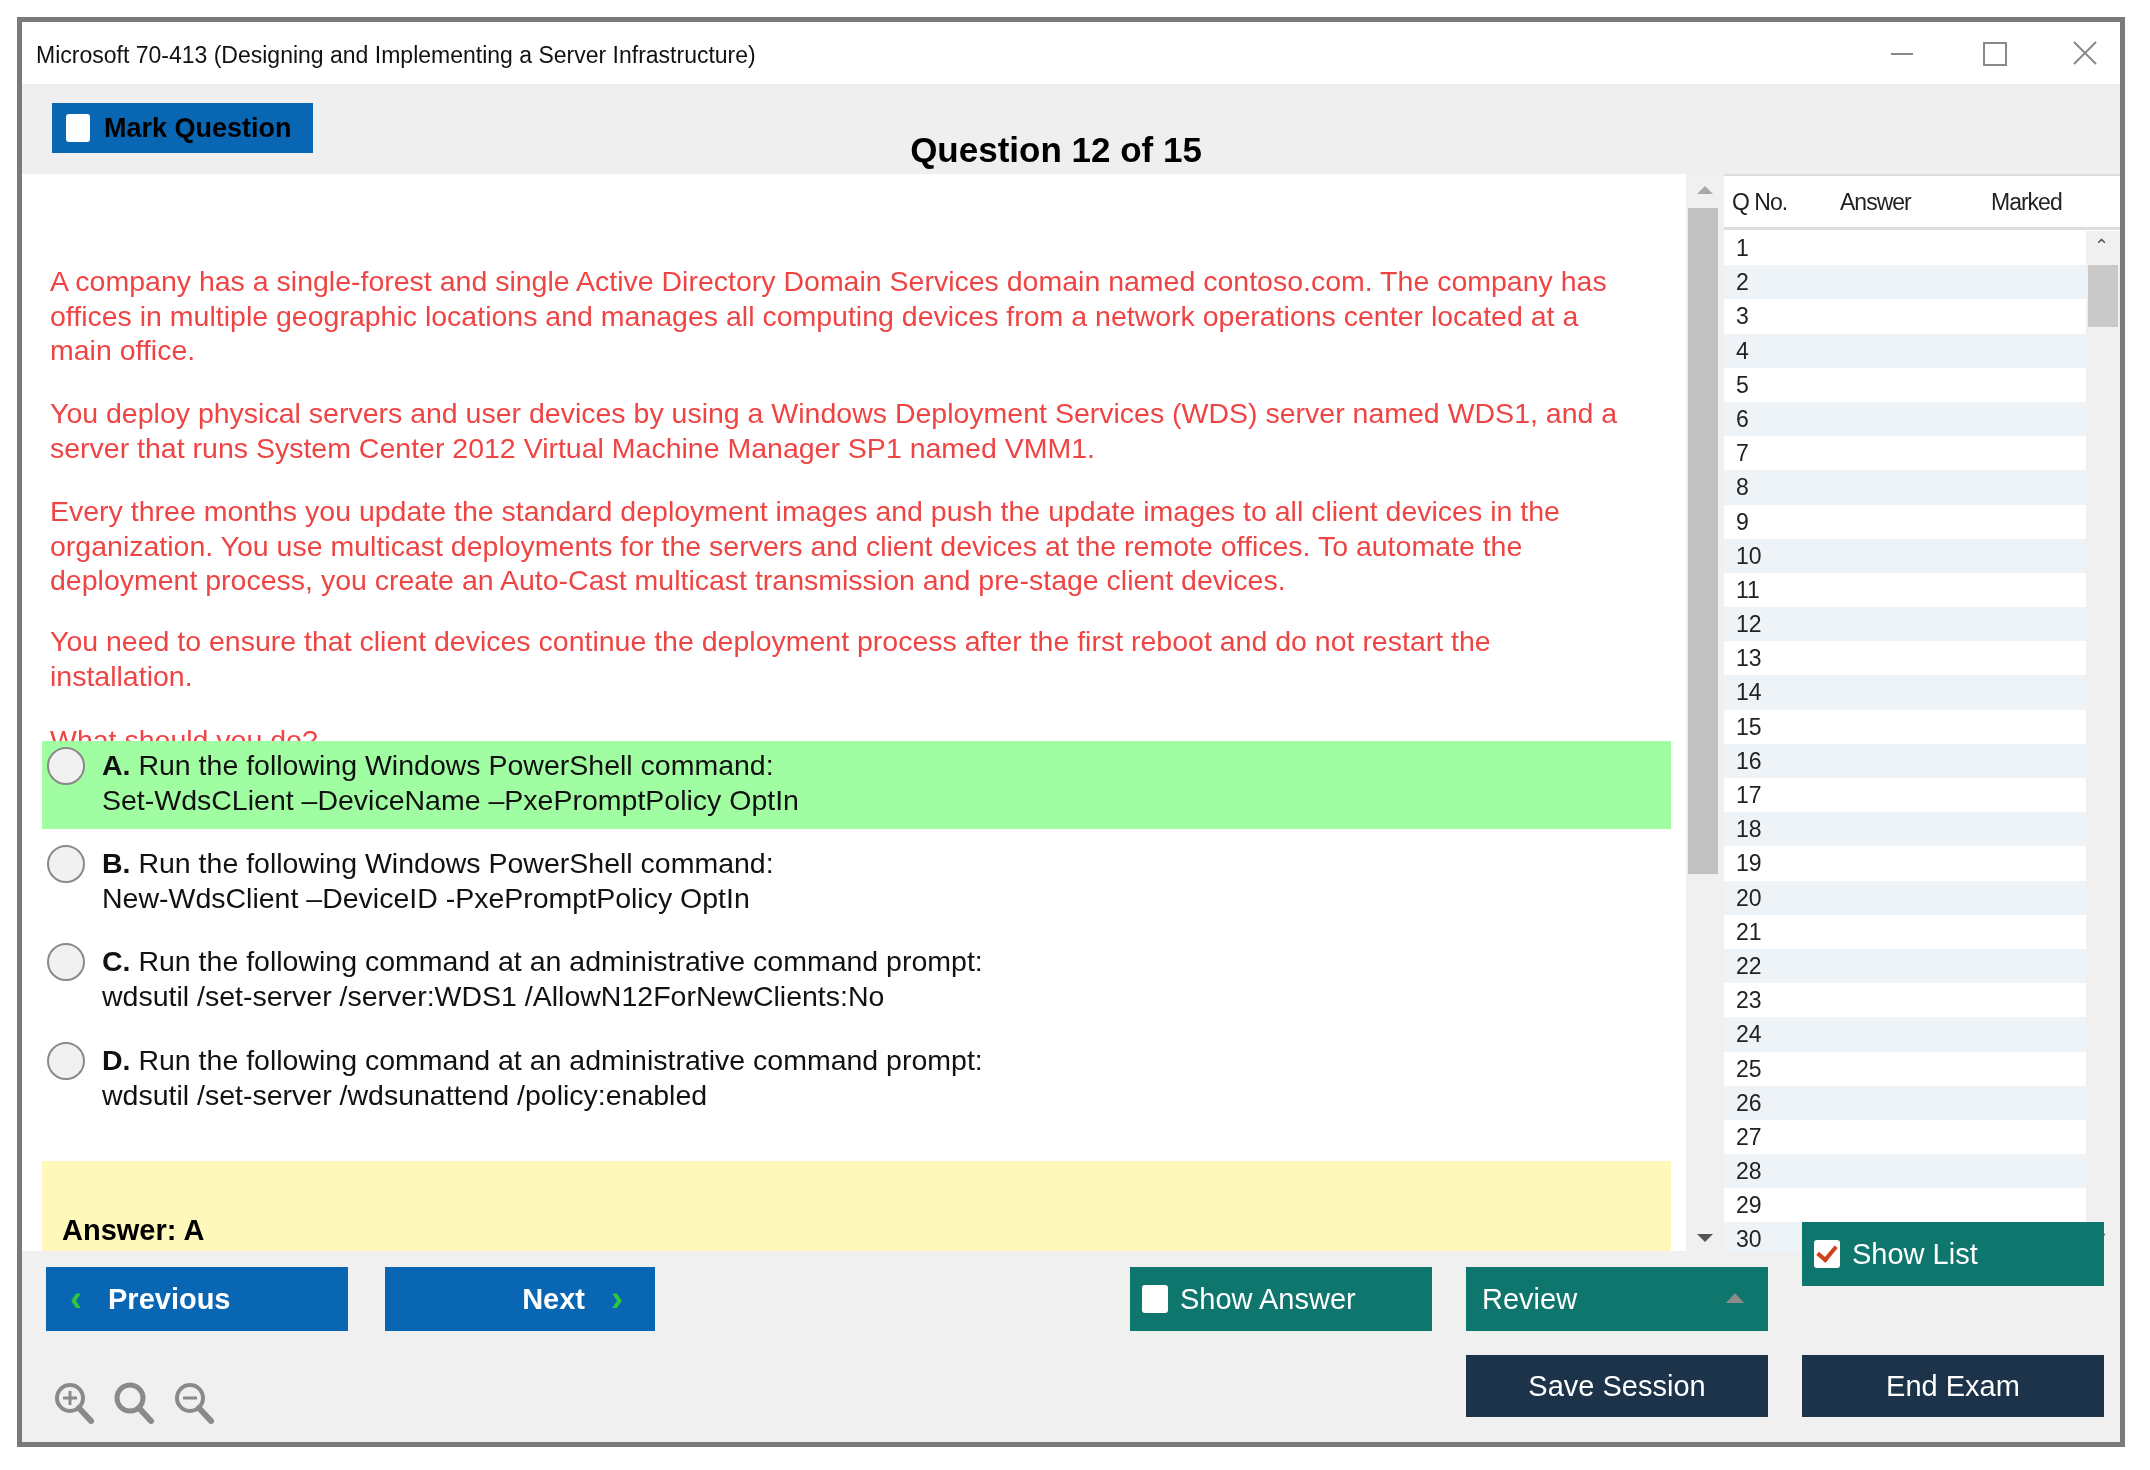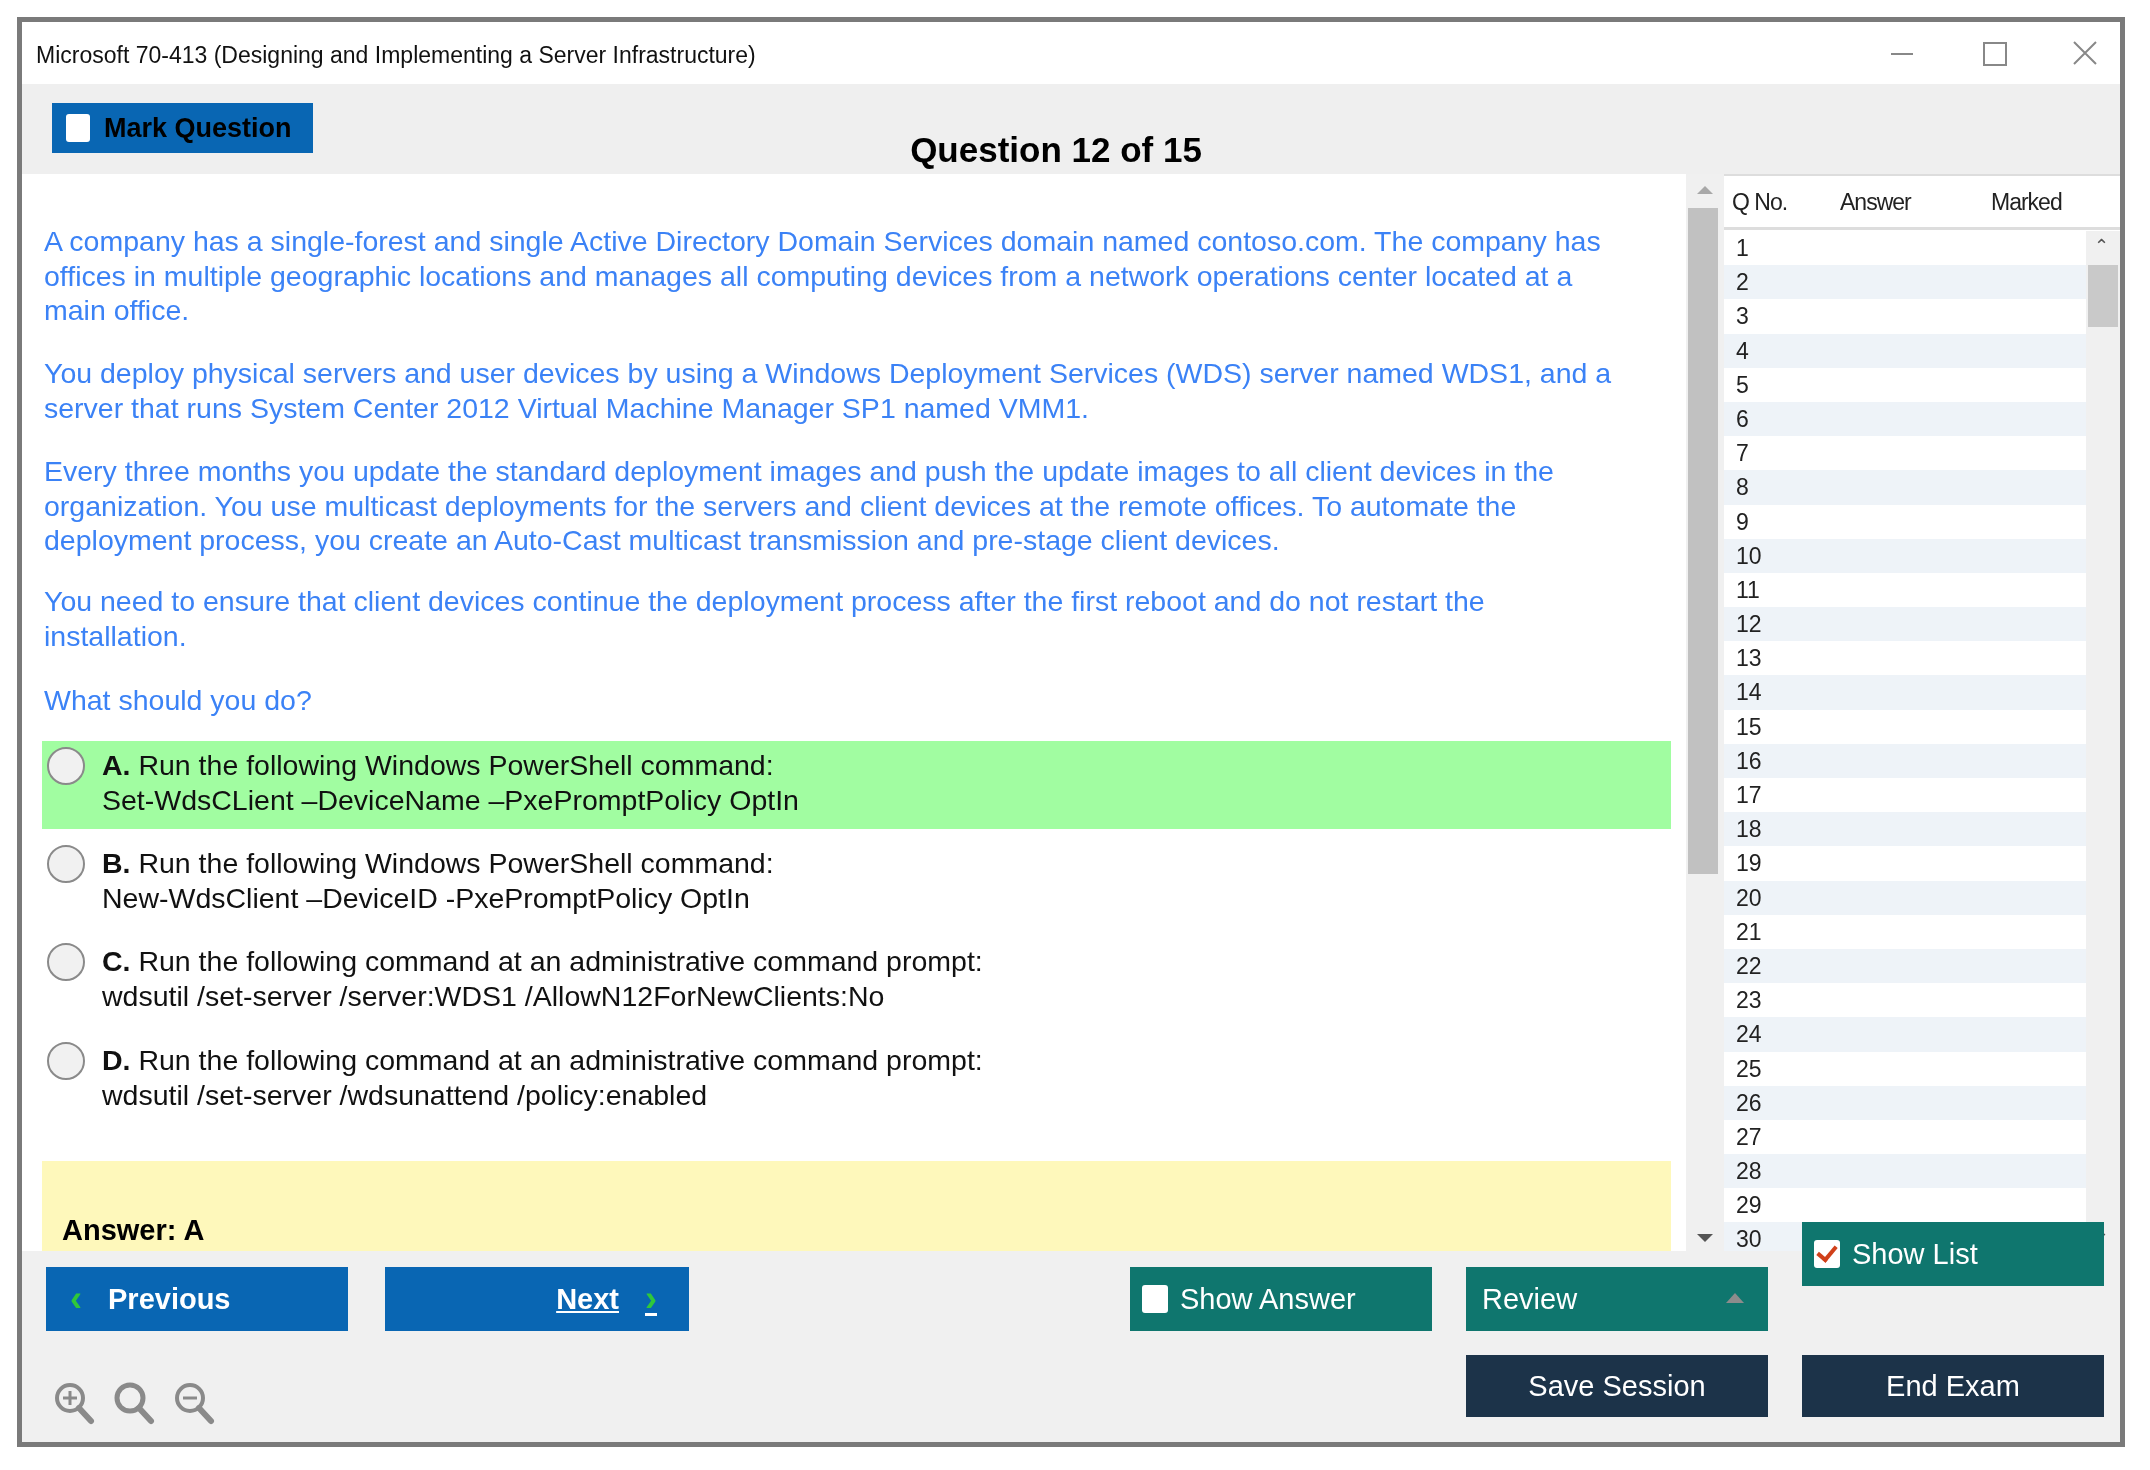--- a/index.html
+++ b/index.html
@@ -33,21 +33,21 @@
   .mark-btn .cb { width: 24px; height: 28px; background: #fff; border-radius: 3px; margin: 0 14px 0 14px; }
   .q-title {
     position: absolute; left: 0; width: 2108px; top: 48px; text-align: center; font-size: 35px; font-weight: bold; color: #000;
     line-height: 36px; padding-right: 40px;
   }
   .q-title span { position: relative; left: 0; }
 
   .content {
     position: absolute; left: 0; top: 152px; width: 1664px; height: 1077px; background: #ffffff; overflow: hidden;
   }
-  .content .para { position: absolute; left: 22px; width: 1640px; font-size: 28.5px; line-height: 34.5px; color: #3b82f6; }
+  .content .para { position: absolute; left: 28px; width: 1640px; font-size: 28.5px; line-height: 34.5px; color: #ef4444; margin-top: 40px; }
   .option {
     position: absolute; left: 20px; width: 1629px; height: 88px; font-size: 28.5px; line-height: 35px; color: #111;
   }
   .option.correct { background: #a1fda1; }
   .option .radio {
     position: absolute; left: 5px; top: 6px; width: 38px; height: 38px; border-radius: 50%;
     border: 2px solid #8a8a8a; background: #f1f1f1;
   }
   .option .txt { position: absolute; left: 60px; top: 7px; white-space: nowrap; }
   .option .letter { font-weight: bold; }
@@ -212,21 +212,21 @@
       <span class="up" style="top:4px">⌃</span>
       <span class="thumb"></span>
       <span class="down" style="top:990px">⌄</span>
     </div>
   </div>
 
   <div class="btn blue" style="left:24px; top:1245px; width:302px;">
     <span class="chev" style="margin:0 26px 0 24px">‹</span>
     <span>Previous</span>
   </div>
-  <div class="btn blue" style="left:363px; top:1245px; width:304px; justify-content:flex-end;text-decoration:underline;">
+  <div class="btn blue" style="left:363px; top:1245px; width:270px; justify-content:flex-end;">
     <span>Next</span>
     <span class="chev" style="margin:0 32px 0 26px">›</span>
   </div>
 
   <div class="btn orange" style="left:1108px; top:1245px; width:302px;">
     <span class="cb"></span>
     <span>Show Answer</span>
   </div>
   <div class="btn orange" style="left:1444px; top:1245px; width:302px;">
     <span style="margin-left:16px">Review</span>

